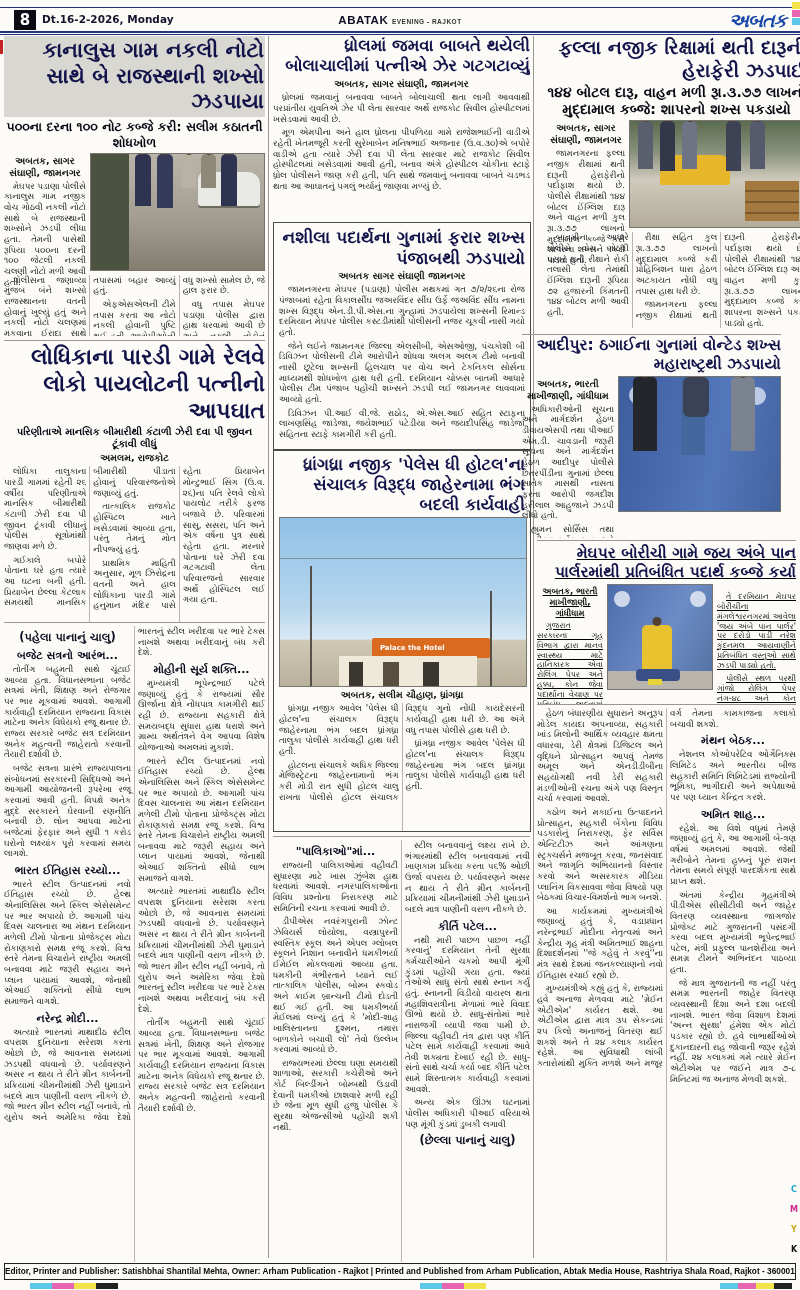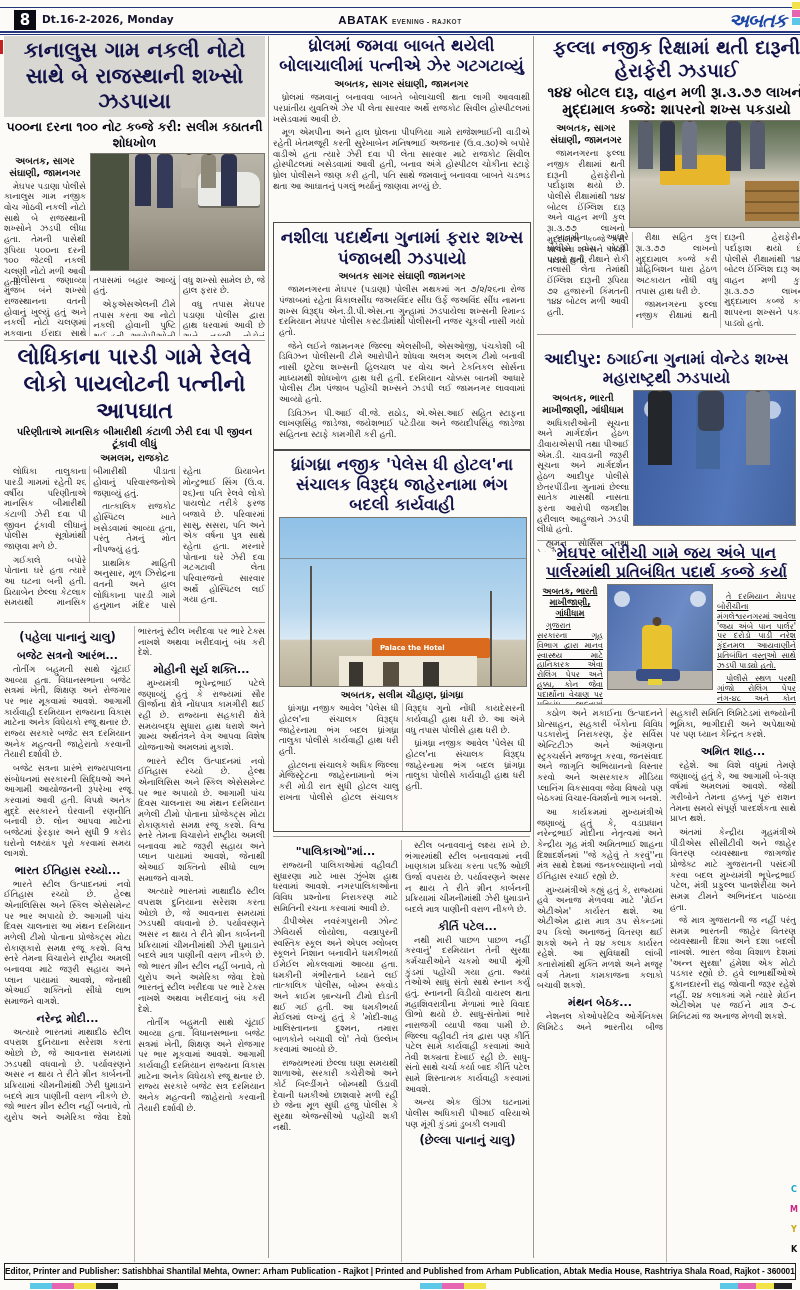--- a/index.html
+++ b/index.html
@@ -15,21 +15,21 @@
             font-weight:bold;letter-spacing:.5px;color:#0e0e26;font-family:"Liberation Sans",sans-serif;}
   .masthead small{font-size:6.5px;font-weight:bold;color:#333;}
   .logo{position:absolute;right:14px;top:0px;font-size:19px;font-weight:bold;font-style:italic;
         color:#1b47a8;letter-spacing:-1px;}
   .headrule{position:absolute;left:0;top:31px;width:800px;border-top:2px solid #23357d;}
   .headrule2{position:absolute;left:0;top:34px;width:800px;border-top:1px solid #23357d;}
   
   .vline{position:absolute;width:0;border-left:1px solid #9a9890;}
   
   .art{position:absolute;overflow:hidden;}
-  .hx{margin:0 0 2px;font-weight:bold;text-align:center;color:#12124a;line-height:1.22;}
+  .hx{margin:0 0 2px;font-weight:bold;text-align:right;color:#12124a;line-height:1.22;}
   .sub{margin:2px 0;font-weight:bold;text-align:center;color:#050510;}
   .by{margin:2px 0;font-weight:bold;text-align:center;font-size:9.5px;color:#111;}
   .bt{margin:0 0 3px;font-size:8.6px;line-height:1.24;text-align:justify;color:#14141a;
       text-indent:9px;}
   .row{display:flex;gap:4px;}
   .cols{column-gap:7px;column-rule:1px solid #b7b5ad;overflow:hidden;}
   .c2{column-count:2;} .c3{column-count:3;}
   .boxed{border:1.5px solid #4a4a48;padding:4px 5px;}
   .cont-head{margin:5px 0 2px;font-size:11px;font-weight:bold;text-align:center;color:#0b0b20;
              break-inside:avoid;}
@@ -132,21 +132,21 @@
         <i class="person" style="left:120px;width:15px;height:48px;background:#555b6c;"></i>
       </div>
     </div>
     <div class="cols c3" style="height:96px;">
       <p class="bt">બાતમીના આધારે પોલીસે વોચ ગોઠવી પસાર થતી રીક્ષાને રોકી તલાસી લેતા તેમાંથી ઈંગ્લિશ દારૂની રૂપિયા ૭૨ હજારની કિંમતની ૧૪૪ બોટલ મળી આવી હતી.</p>
       <p class="bt">રીક્ષા સહિત કુલ રૂા.૩.૭૭ લાખનો મુદ્દામાલ કબ્જે કરી પ્રોહિબિશન ધારા હેઠળ અટકાયત નોંધી વધુ તપાસ હાથ ધરી છે.</p>
       <p class="bt">જામનગરના ફલ્લા નજીક રીક્ષામાં થતી દારૂની હેરાફેરીનો પર્દાફાશ થયો છે. પોલીસે રીક્ષામાંથી ૧૪૪ બોટલ ઈંગ્લિશ દારૂ અને વાહન મળી કુલ રૂા.૩.૭૭ લાખનો મુદ્દામાલ કબ્જે કરી શાપરના શખ્સને પકડી પાડ્યો હતો.</p>
     </div>
   </section>
 
-  <section class="art" style="left:537px;top:334px;width:259px;height:202px;border-top:1px solid #9a9890;padding-top:15px;">
+  <section class="art" style="left:522px;top:334px;width:259px;height:202px;border-top:1px solid #9a9890;padding-top:1px;">
     <h2 class="hx" style="font-size:15.5px;">આદીપુર: ઠગાઈના ગુનામાં વોન્ટેડ શખ્સ મહારાષ્ટ્રથી ઝડપાયો</h2>
     <div class="row" style="height:140px;">
       <div style="width:92px;flex:none;">
         <div class="by">અબતક, ભારતી માખીજાણી, ગાંધીધામ</div>
         <p class="bt">અધિકારીઓની સૂચના અને માર્ગદર્શન હેઠળ ડીવાયએસપી તથા પીઆઈ એમ.ડી. ચાવડાની જરૂરી સૂચના અને માર્ગદર્શન હેઠળ આદીપુર પોલીસે છેતરપીંડીના ગુનામાં છેલ્લા સાતેક માસથી નાસતા ફરતા આરોપી જગદીશ હરીલાલ આહુજાને ઝડપી લીધો હતો.</p>
         <p class="bt">હ્યુમન સોર્સિસ તથા ટેકનીકલ સર્વેલન્સ આધારે આદીપુર પોલીસ ટીમને મહારાષ્ટ્ર રાજ્ય ખાતે મોકલી, છેલ્લા સાતેક માસથી નાસતા ફરતા આરોપીને ઝડપી લઈ રીમાન્ડ મેળવી વધુ તપાસ હાથ ધરી છે.</p>
       </div>
       <div class="photo" style="flex:1;height:134px;background:linear-gradient(100deg,#3d5d9e,#5377bb 60%,#43639f);">
         <div style="position:absolute;left:10px;top:8px;width:20px;height:20px;border-radius:50%;background:#d8e2f2;opacity:.8;"></div>
         <div style="position:absolute;right:14px;top:10px;width:18px;height:18px;border-radius:50%;background:#d8e2f2;opacity:.8;"></div>
@@ -211,21 +211,21 @@
         <p class="bt" style="font-size:8px;margin-top:8px;">તે દરમિયાન મેઘપર બોરીચીના મંગલેશ્વરનગરમાં આવેલા 'જય અંબે પાન પાર્લર' પર દરોડો પાડી નરેશ કુંદનમલ આયવાણીને પ્રતિબંધિત વસ્તુઓ સાથે ઝડપી પાડ્યો હતો.</p>
         <p class="bt" style="font-size:8px;">પોલીસે સ્થળ પરથી ગાંજો રોલિંગ પેપર નંગ-૪૮ અને કોન નંગ-૧૩ સહિતનો મુદ્દામાલ જપ્ત કરી ઈપીકો કલમ-૨૨૩ મુજબ ગુનો નોંધી આગળની તપાસ હાથ ધરી છે.</p>
       </div>
     </div>
   </section>
 
   <section class="art cols c2" style="left:4px;top:622px;width:261px;height:636px;border-top:1px solid #9a9890;padding-top:3px;">
     <h4 class="cont-note">(પહેલા પાનાનું ચાલુ)</h4>
     <h4 class="cont-head">બજેટ સત્રનો આરંભ...</h4>
     <p class="bt">તોતીંગ બહુમતી સાથે ચૂંટાઈ આવ્યા હતા. વિધાનસભાના બજેટ સત્રમાં ખેતી, શિક્ષણ અને રોજગાર પર ભાર મૂકવામાં આવશે. આગામી કાર્યવાહી દરમિયાન રાજ્યના વિકાસ માટેના અનેક વિધેયકો રજૂ થનાર છે. રાજ્ય સરકારે બજેટ સત્ર દરમિયાન અનેક મહત્વની જાહેરાતો કરવાની તૈયારી દર્શાવી છે.</p>
-    <p class="bt">બજેટ સત્રના પ્રારંભે રાજ્યપાલના સંબોધનમાં સરકારની સિદ્ધિઓ અને આગામી આયોજનની રૂપરેખા રજૂ કરવામાં આવી હતી. વિપક્ષે અનેક મુદ્દે સરકારને ઘેરવાની રણનીતિ બનાવી છે. લોન આપવા માટેના બજેટમાં ફેરફાર અને સુધી 9 કરોડ ઘરોનો લક્ષ્યાંક પૂરો કરવામાં સમય લાગશે.</p>
+    <p class="bt">બજેટ સત્રના પ્રારંભે રાજ્યપાલના સંબોધનમાં સરકારની સિદ્ધિઓ અને આગામી આયોજનની રૂપરેખા રજૂ કરવામાં આવી હતી. વિપક્ષે અનેક મુદ્દે સરકારને ઘેરવાની રણનીતિ બનાવી છે. લોન આપવા માટેના બજેટમાં ફેરફાર અને સુધી ૧ કરોડ ઘરોનો લક્ષ્યાંક પૂરો કરવામાં સમય લાગશે.</p>
     <h4 class="cont-head">ભારત ઈતિહાસ રચ્યો...</h4>
     <p class="bt">ભારતે સ્ટીલ ઉત્પાદનમાં નવો ઈતિહાસ રચ્યો છે. હેલ્થ એનાલિસિસ અને સ્કિલ એસેસમેન્ટ પર ભાર અપાયો છે. આગામી પાંચ દિવસ ચાલનારા આ મંથન દરમિયાન મળેલી ટીમો પોતાના પ્રોજેક્ટ્સ મોટા રોકાણકારો સમક્ષ રજૂ કરશે. વિશ્વ સ્તરે તેમના વિચારોને રાષ્ટ્રીય અમલી બનાવવા માટે જરૂરી સહાય અને પ્લાન પાયામાં આવશે, જેનાથી એઆઈ શક્તિનો સીધો લાભ સમાજને વાગશે.</p>
     <h4 class="cont-head">નરેન્દ્ર મોદી...</h4>
     <p class="bt">અત્યારે ભારતમાં માથાદીઠ સ્ટીલ વપરાશ દુનિયાના સરેરાશ કરતા ઓછો છે, જે આવનારા સમયમાં ઝડપથી વધવાનો છે. પર્યાવરણને અસર ન થાય તે રીતે ગ્રીન કાર્બનની પ્રક્રિયામાં ચીમનીમાંથી ઝેરી ધુમાડાને બદલે માત્ર પાણીની વરાળ નીકળે છે. જો ભારત ગ્રીન સ્ટીલ નહીં બનાવે, તો યુરોપ અને અમેરિકા જેવા દેશો ભારતનું સ્ટીલ ખરીદવા પર ભારે ટેક્સ નાખશે અથવા ખરીદવાનું બંધ કરી દેશે.</p>
     <h4 class="cont-head">મોહીની સૂર્ય શક્તિ...</h4>
     <p class="bt">મુખ્યમંત્રી ભૂપેન્દ્રભાઈ પટેલે જણાવ્યું હતું કે રાજ્યમાં સૌર ઊર્જાના ક્ષેત્રે નોંધપાત્ર કામગીરી થઈ રહી છે. રાજ્યના સહકારી ક્ષેત્રે સમયબદ્ધ સુધારા હાથ ધરાશે અને ગ્રામ્ય અર્થતંત્રને વેગ આપવા વિશેષ યોજનાઓ અમલમાં મુકાશે.</p>
     <p class="bt">ભારતે સ્ટીલ ઉત્પાદનમાં નવો ઈતિહાસ રચ્યો છે. હેલ્થ એનાલિસિસ અને સ્કિલ એસેસમેન્ટ પર ભાર અપાયો છે. આગામી પાંચ દિવસ ચાલનારા આ મંથન દરમિયાન મળેલી ટીમો પોતાના પ્રોજેક્ટ્સ મોટા રોકાણકારો સમક્ષ રજૂ કરશે. વિશ્વ સ્તરે તેમના વિચારોને રાષ્ટ્રીય અમલી બનાવવા માટે જરૂરી સહાય અને પ્લાન પાયામાં આવશે, જેનાથી એઆઈ શક્તિનો સીધો લાભ સમાજને વાગશે.</p>
     <p class="bt">અત્યારે ભારતમાં માથાદીઠ સ્ટીલ વપરાશ દુનિયાના સરેરાશ કરતા ઓછો છે, જે આવનારા સમયમાં ઝડપથી વધવાનો છે. પર્યાવરણને અસર ન થાય તે રીતે ગ્રીન કાર્બનની પ્રક્રિયામાં ચીમનીમાંથી ઝેરી ધુમાડાને બદલે માત્ર પાણીની વરાળ નીકળે છે. જો ભારત ગ્રીન સ્ટીલ નહીં બનાવે, તો યુરોપ અને અમેરિકા જેવા દેશો ભારતનું સ્ટીલ ખરીદવા પર ભારે ટેક્સ નાખશે અથવા ખરીદવાનું બંધ કરી દેશે.</p>
     <p class="bt">તોતીંગ બહુમતી સાથે ચૂંટાઈ આવ્યા હતા. વિધાનસભાના બજેટ સત્રમાં ખેતી, શિક્ષણ અને રોજગાર પર ભાર મૂકવામાં આવશે. આગામી કાર્યવાહી દરમિયાન રાજ્યના વિકાસ માટેના અનેક વિધેયકો રજૂ થનાર છે. રાજ્ય સરકારે બજેટ સત્ર દરમિયાન અનેક મહત્વની જાહેરાતો કરવાની તૈયારી દર્શાવી છે.</p>
   </section>
@@ -236,20 +236,21 @@
     <p class="bt">ડીપીએસ નવરંગપુરાની ઝોન્ટ ઝેવિયર્સ લોયોલા, વસ્ત્રાપુરની સ્વસ્તિક સ્કૂલ અને એપલ ગ્લોબલ સ્કૂલને નિશાન બનાવીને ધમકીભર્યા ઈમેઈલ મોકલવામાં આવ્યા હતા. ધમકીની ગંભીરતાને ધ્યાને લઈ તાત્કાલિક પોલીસ, બોમ્બ સ્કવોડ અને ક્રાઈમ બ્રાન્ચની ટીમો દોડતી થઈ ગઈ હતી. આ ધમકીભર્યા મેઈલમાં લખ્યું હતું કે 'મોદી-શાહ ખાલિસ્તાનના દુશ્મન, તમારા બાળકોને બચાવી લો' તેવો ઉલ્લેખ કરવામાં આવ્યો છે.</p>
     <p class="bt">રાજ્યભરમાં છેલ્લા ઘણા સમયથી શાળાઓ, સરકારી કચેરીઓ અને કોર્ટ બિલ્ડીંગને બોમ્બથી ઉડાવી દેવાની ધમકીઓ છાશવારે મળી રહી છે જેના મૂળ સુધી હજુ પોલીસ કે સુરક્ષા એજન્સીઓ પહોંચી શકી નથી.</p>
     <p class="bt">સ્ટીલ બનાવવાનું લક્ષ્ય રાખે છે. ભંગારમાંથી સ્ટીલ બનાવવામાં નવી ખાણકામ પ્રક્રિયા કરતા ૫૬% ઓછી ઉર્જા વપરાય છે. પર્યાવરણને અસર ન થાય તે રીતે ગ્રીન કાર્બનની પ્રક્રિયામાં ચીમનીમાંથી ઝેરી ધુમાડાને બદલે માત્ર પાણીની વરાળ નીકળે છે.</p>
     <h4 class="cont-head">કીર્તિ પટેલ...</h4>
     <p class="bt">નથી મારી પાછળ પાછળ નહીં કરવાનું' દરમિયાન તેની સુરક્ષા કર્મચારીઓને ચકમો આપી મૂંગી કુંડમાં પહોંચી ગયા હતા. જ્યાં તેઓએ સાધુ સંતો સાથે સ્નાન કર્યું હતું. સ્નાનની વિડીયો વાયરલ થતા મહાશિવરાત્રીના મેળામાં ભારે વિવાદ ઊભો થયો છે. સાધુ-સંતોમાં ભારે નારાજગી વ્યાપી જવા પામી છે. જિલ્લા વહીવટી તંત્ર દ્વારા પણ કીર્તિ પટેલ સામે કાર્યવાહી કરવામાં આવે તેવી શક્યતા દેખાઈ રહી છે. સાધુ-સંતો સાથે ચર્ચા કર્યા બાદ કીર્તિ પટેલ સામે શિસ્તાત્મક કાર્યવાહી કરવામાં આવશે.</p>
     <p class="bt">અન્ય એક ઊંઝા ઘટનામાં પોલીસ અધિકારી પીઆઈ વરિયાએ પણ મૂંગી કુંડમાં ડુબકી લગાવી</p>
     <h4 class="cont-note">(છેલ્લા પાનાનું ચાલુ)</h4>
   </section>
 
   <section class="art cols c2" style="left:537px;top:704px;width:259px;height:554px;border-top:1px solid #9a9890;padding-top:3px;">
+    <p class="bt">હેઠળ બંધારણીય સુધારાને અનુરૂપ મોડેલ કાયદા અપનાવ્યા, સહકારી ખાંડ મિલોની આર્થિક વ્યવહાર ક્ષમતા વધારવા, ડેરી ક્ષેત્રમાં ડિજિટલ અને વૃદ્ધિને પ્રોત્સાહન આપવું તેમજ અમૂલ અને એનડીડીબીના સહયોગથી નવી ડેરી સહકારી મંડળીઓની રચના અંગે પણ વિસ્તૃત ચર્ચા કરવામાં આવશે.</p>
     <p class="bt">કઠોળ અને મકાઈના ઉત્પાદનને પ્રોત્સાહન, સહકારી બેંકોના વિવિધ પડકારોનું નિરાકરણ, ફેર સર્વિસ એન્ટિટીઝ અને આંગણના સ્ટ્રક્ચર્સને મજબૂત કરવા, જનસંવાદ અને જાગૃતિ અભિયાનનો વિસ્તાર કરવો અને અસરકારક મીડિયા પ્લાનિંગ વિકસાવવા જેવા વિષયો પણ બેઠકમાં વિચાર-વિમર્શનો ભાગ બનશે.</p>
     <p class="bt">આ કાર્યક્રમમાં મુખ્યમંત્રીએ જણાવ્યું હતું કે, વડાપ્રધાન નરેન્દ્રભાઈ મોદીના નેતૃત્વમાં અને કેન્દ્રીય ગૃહ મંત્રી અમિતભાઈ શાહના દિશાદર્શનમાં ''જે કહેવું તે કરવું''ના મંત્ર સાથે દેશમાં જનકલ્યાણનો નવો ઈતિહાસ રચાઈ રહ્યો છે.</p>
     <p class="bt">મુખ્યમંત્રીએ કહ્યું હતું કે, રાજ્યમાં હવે અનાજ મેળવવા માટે 'ગ્રેઈન એટીએમ' કાર્યરત થશે. આ એટીએમ દ્વારા માત્ર ૩૫ સેકન્ડમાં ૨૫ કિલો અનાજનું વિતરણ થઈ શકશે અને તે ૨૪ કલાક કાર્યરત રહેશે. આ સુવિધાથી લાંબી કતારોમાંથી મુક્તિ મળશે અને મજૂર વર્ગ તેમના કામકાજના કલાકો બચાવી શકશે.</p>
     <h4 class="cont-head">મંથન બેઠક...</h4>
     <p class="bt">નેશનલ કોઓપરેટિવ ઓર્ગેનિક્સ લિમિટેડ અને ભારતીય બીજ સહકારી સમિતિ લિમિટેડમાં રાજ્યોની ભૂમિકા, ભાગીદારી અને અપેક્ષાઓ પર પણ ધ્યાન કેન્દ્રિત કરશે.</p>
     <h4 class="cont-head">અમિત શાહ...</h4>
     <p class="bt">રહેશે. આ વિશે વધુમાં તેમણે જણાવ્યું હતું કે, આ આગામી બે-ત્રણ વર્ષમાં અમલમાં આવશે. જેથી ગરીબોને તેમના હક્કનું પૂરું રાશન તેમના સમયે સંપૂર્ણ પારદર્શકતા સાથે પ્રાપ્ત થશે.</p>
     <p class="bt">અંતમાં કેન્દ્રીય ગૃહમંત્રીએ પીડીએસ સીસીટીવી અને જાહેર વિતરણ વ્યવસ્થાના જાગજોર પ્રોજેક્ટ માટે ગુજરાતની પસંદગી કરવા બદલ મુખ્યમંત્રી ભૂપેન્દ્રભાઈ પટેલ, મંત્રી પ્રફુલ્લ પાનશેરીયા અને સમગ્ર ટીમને અભિનંદન પાઠવ્યા હતા.</p>
     <p class="bt">જે માત્ર ગુજરાતની જ નહીં પરંતુ સમગ્ર ભારતની જાહેર વિતરણ વ્યવસ્થાની દિશા અને દશા બદલી નાખશે. ભારત જેવા વિશાળ દેશમાં 'અન્ન સુરક્ષા' હંમેશા એક મોટો પડકાર રહ્યો છે. હવે લાભાર્થીઓએ દુકાનદારની રાહ જોવાની જરૂર રહેશે નહીં. ૨૪ કલાકમાં ગમે ત્યારે ગ્રેઈન એટીએમ પર જઈને માત્ર ૭-૮ મિનિટમાં જ અનાજ મેળવી શકશે.</p>
   </section>

